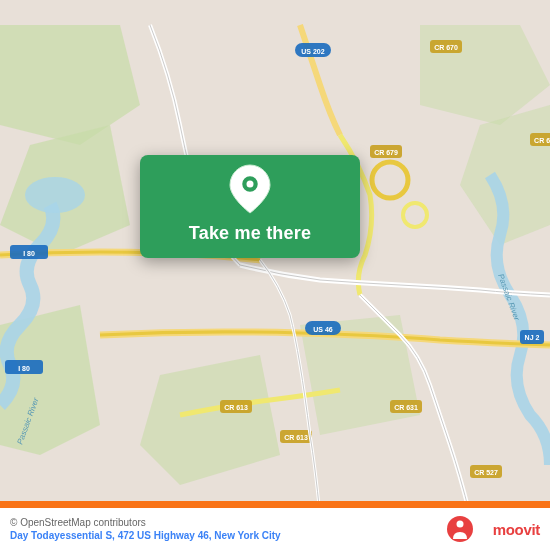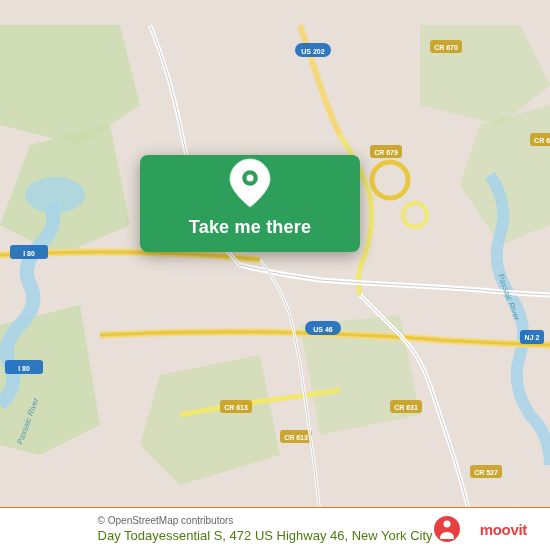--- a/index.html
+++ b/index.html
@@ -39,21 +39,21 @@
     #take-me-there-card {
       position: absolute;
       top: 155px;
       left: 140px;
       width: 220px;
       background: #2e9e5b;
       border-radius: 8px;
       display: flex;
       flex-direction: column;
       align-items: center;
-      padding: 2px 16px 14px 16px;
+      padding: 8px 16px 14px 16px;
       box-shadow: 0 4px 16px rgba(0,0,0,0.35);
       cursor: pointer;
     }
 
     #location-pin-icon {
       width: 44px;
       height: 52px;
       margin-bottom: 8px;
     }
 
@@ -64,42 +64,42 @@
       letter-spacing: 0.2px;
     }
 
     
     #bottom-bar {
       position: absolute;
       bottom: 0;
       left: 0;
       width: 100%;
       background: white;
-      padding: 7px 23px 7px 10px;
+      padding: 7px 10px 7px 10px;
       display: flex;
       align-items: center;
-      justify-content: flex-end;
-      border-top: 1px solid #f97316;
+      justify-content: space-between;
+      border-top: 7px solid #f97316;
     }
 
     #bottom-bar-text-group {
       display: flex;
       flex-direction: column;
     }
 
     #osm-attribution {
       font-size: 10px;
       color: #666;
       margin-bottom: 2px;
     }
 
     #location-name {
-      font-size: 13px;
-      color: #4d7c0f;
-      font-weight: 400;
+      font-size: 10px;
+      color: #3b82f6;
+      font-weight: 700;
     }
 
     #moovit-logo {
       display: flex;
       align-items: center;
       gap: 19px;
       flex-shrink: 0;
     }
 
     #moovit-icon {

